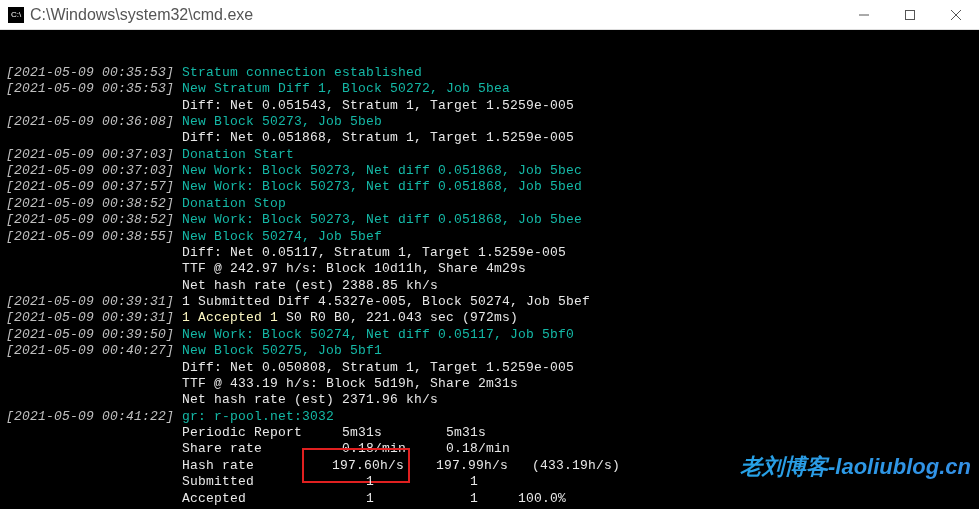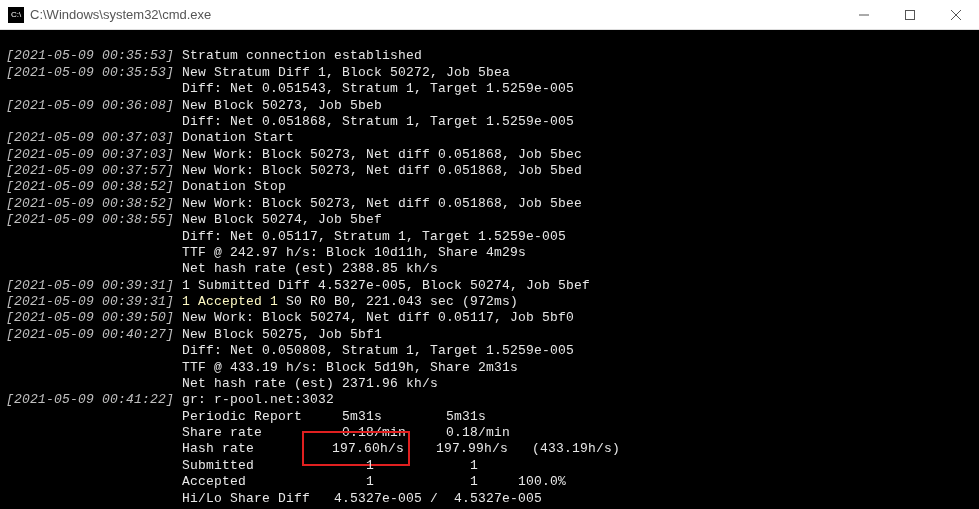--- a/index.html
+++ b/index.html
@@ -26,21 +26,21 @@
     display: inline-flex;
     align-items: center;
     justify-content: center;
     color: #fff;
     font-size: 8px;
     font-family: sans-serif;
   }
   .titlebar-title {
     flex: 1;
     font-family: "Segoe UI", sans-serif;
-    font-size: 13px;
+    font-size: 16px;
     color: #555;
   }
   .win-controls { display: flex; height: 100%; }
   .win-btn {
     width: 46px;
     height: 100%;
     display: flex;
     align-items: center;
     justify-content: center;
     color: #555;
@@ -53,21 +53,21 @@
     color: #c0c0c0;
     line-height: 1.26;
     white-space: pre;
     letter-spacing: 0.2px;
     height: calc(100% - 30px);
     overflow: hidden;
     position: relative;
   }
   .line { display: block; }
   .ts { color: #c0c0c0; font-style: italic; }
-  .cyan { color: #e5e5e5; }
+  .cyan { color: #14b8a6; }
   .green { color: #fef9c3; }
   .white { color: #e8e8e8; }
   .hash-box {
     border: 2px solid #e02020;
     padding: 8px 4px;
     margin-right: 2px;
   }
   .watermark {
     position: absolute;
     right: 8px;
@@ -105,13 +105,14 @@
     <div class="win-btn">
       <svg width="10" height="10">
           <line x1="0" y1="0" x2="10" y2="10"></line>
           <line x1="10" y1="0" x2="0" y2="10"></line>
         </svg>
     </div>
   </div>
 </div>
 
 <div class="terminal" id="terminal">
+  <div class="watermark">老刘博客-laoliublog.cn</div>
 <span class="line"><span class="ts">[2021-05-09 00:35:53] </span><span class="cyan">Stratum connection established</span></span><span class="line"><span class="ts">[2021-05-09 00:35:53] </span><span class="cyan">New Stratum Diff 1, Block 50272, Job 5bea</span></span><span class="line"><span class="ts">                      </span><span class="white">Diff: Net 0.051543, Stratum 1, Target 1.5259e-005</span></span><span class="line"><span class="ts">[2021-05-09 00:36:08] </span><span class="cyan">New Block 50273, Job 5beb</span></span><span class="line"><span class="ts">                      </span><span class="white">Diff: Net 0.051868, Stratum 1, Target 1.5259e-005</span></span><span class="line"><span class="ts">[2021-05-09 00:37:03] </span><span class="cyan">Donation Start</span></span><span class="line"><span class="ts">[2021-05-09 00:37:03] </span><span class="cyan">New Work: Block 50273, Net diff 0.051868, Job 5bec</span></span><span class="line"><span class="ts">[2021-05-09 00:37:57] </span><span class="cyan">New Work: Block 50273, Net diff 0.051868, Job 5bed</span></span><span class="line"><span class="ts">[2021-05-09 00:38:52] </span><span class="cyan">Donation Stop</span></span><span class="line"><span class="ts">[2021-05-09 00:38:52] </span><span class="cyan">New Work: Block 50273, Net diff 0.051868, Job 5bee</span></span><span class="line"><span class="ts">[2021-05-09 00:38:55] </span><span class="cyan">New Block 50274, Job 5bef</span></span><span class="line"><span class="ts">                      </span><span class="white">Diff: Net 0.05117, Stratum 1, Target 1.5259e-005</span></span><span class="line"><span class="ts">                      </span><span class="white">TTF @ 242.97 h/s: Block 10d11h, Share 4m29s</span></span><span class="line"><span class="ts">                      </span><span class="white">Net hash rate (est) 2388.85 kh/s</span></span><span class="line"><span class="ts">[2021-05-09 00:39:31] </span><span class="white">1 Submitted Diff 4.5327e-005, Block 50274, Job 5bef</span></span><span class="line"><span class="ts">[2021-05-09 00:39:31] </span><span class="green">1 Accepted 1</span><span class="white"> S0 R0 B0, 221.043 sec (972ms)</span></span><span class="line"><span class="ts">[2021-05-09 00:39:50] </span><span class="cyan">New Work: Block 50274, Net diff 0.05117, Job 5bf0</span></span><span class="line"><span class="ts">[2021-05-09 00:40:27] </span><span class="cyan">New Block 50275, Job 5bf1</span></span><span class="line"><span class="ts">                      </span><span class="white">Diff: Net 0.050808, Stratum 1, Target 1.5259e-005</span></span><span class="line"><span class="ts">                      </span><span class="white">TTF @ 433.19 h/s: Block 5d19h, Share 2m31s</span></span><span class="line"><span class="ts">                      </span><span class="white">Net hash rate (est) 2371.96 kh/s</span></span><span class="line"><span class="ts">[2021-05-09 00:41:22] </span><span class="cyan">gr: r-pool.net:3032</span></span><span class="line"><span class="ts">                      </span><span class="white">Periodic Report     5m31s        5m31s</span></span><span class="line"><span class="ts">                      </span><span class="white">Share rate          0.18/min     0.18/min</span></span><span class="line"><span class="ts">                      </span><span class="white">Hash rate      </span><span class="white hash-box">   197.60h/s</span><span class="white">   197.99h/s   (433.19h/s)</span></span><span class="line"><span class="ts">                      </span><span class="white">Submitted              1            1</span></span><span class="line"><span class="ts">                      </span><span class="white">Accepted               1            1     100.0%</span></span><span class="line"><span class="ts">                      </span><span class="white">Hi/Lo Share Diff   4.5327e-005 /  4.5327e-005</span></span></div>
 
 </body></html>

